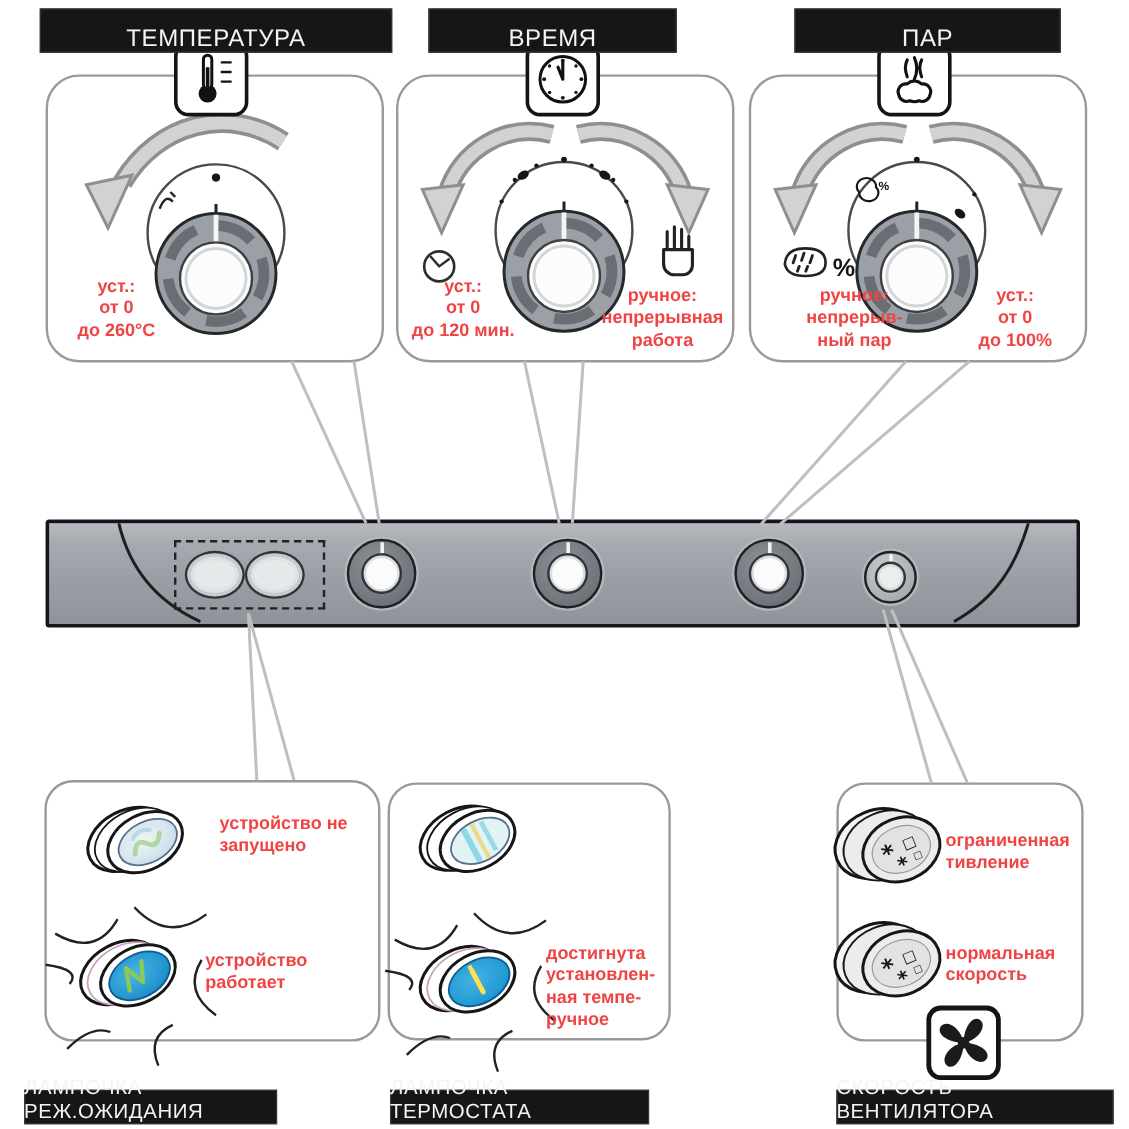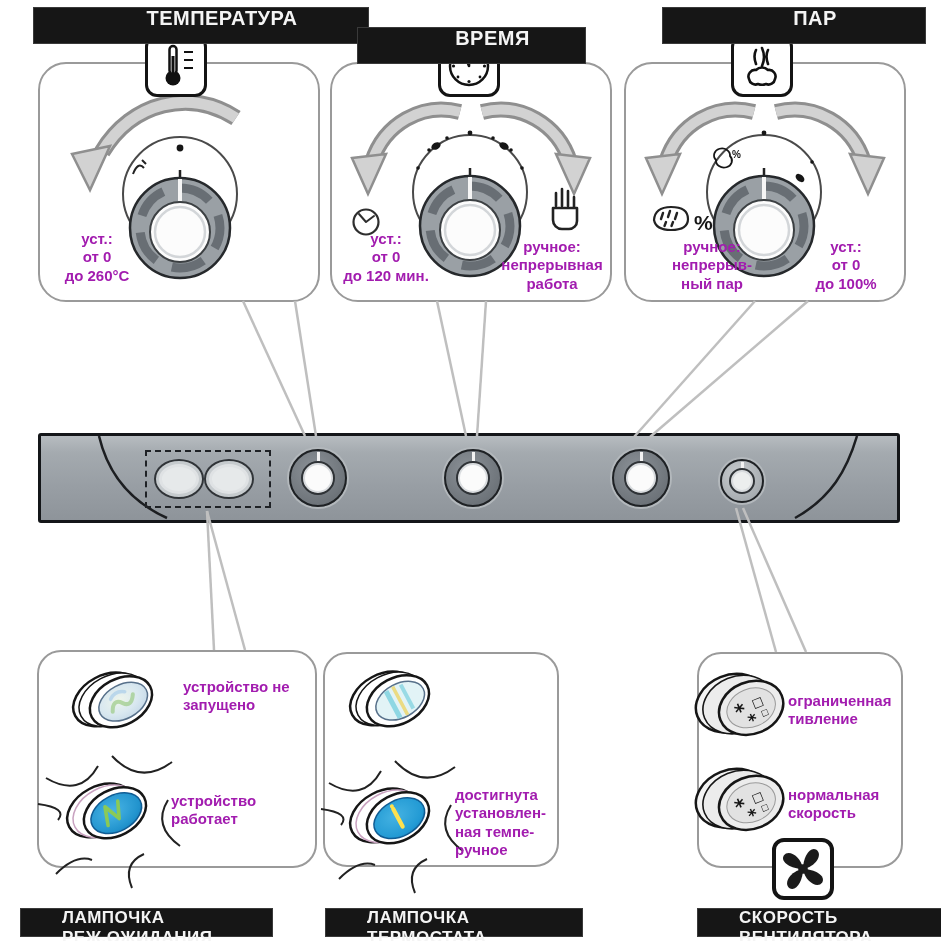--- a/index.html
+++ b/index.html
@@ -1,26 +1,26 @@
 <!DOCTYPE html>
 <html><head>
 <meta charset="utf-8">
 <style>
   html,body{margin:0;padding:0;background:#fff;}
   #canvas{position:relative;width:941px;height:941px;background:#fff;overflow:hidden;
           font-family:"Liberation Sans","DejaVu Sans",sans-serif;}
   .abs{position:absolute;}
-  .bar{background:#161616;color:#f4f4f4;display:flex;align-items:flex-start;justify-content:center;
-       font-weight:bold;letter-spacing:.5px;z-index:6;box-shadow:0 0 0 1px #3a3a3a inset;padding-left:42px;}
+  .bar{background:#161616;color:#f4f4f4;display:flex;align-items:flex-end;justify-content:center;
+       font-weight:normal;letter-spacing:.5px;z-index:6;box-shadow:0 0 0 1px #3a3a3a inset;}
   .hbar{font-size:20px;height:37px;}
   .fbar{font-size:17px;height:29px;}
   .cbox{border:2px solid #9a9a9a;border-radius:28px;background:#fff;z-index:1;}
   .tile{width:56px;height:56px;background:#fff;border:3px solid #141414;border-radius:12px;
         z-index:4;display:flex;align-items:center;justify-content:center;}
-  .lbl{white-space:pre-line;font-weight:bold;color:#a21caf;font-size:15px;line-height:1.22;z-index:6;}
+  .lbl{white-space:pre-line;font-weight:bold;color:#ef4444;font-size:15px;line-height:1.22;z-index:6;}
   .ctr{text-align:center;}
   .strip{background:linear-gradient(180deg,#b7bcc0 0%,#a4aaaf 20%,#989ea4 60%,#8e949a 100%);
          border:3px solid #141619;border-radius:3px;z-index:2;}
   .dashed{border:2.5px dashed #1f2226;z-index:3;}
   .mlight{width:46px;height:36px;border-radius:50%;background:#e6e9ea;border:2px solid #303438;
           box-shadow:inset 0 0 0 3px #c6cbce, inset 0 0 0 6px #dfe2e4;z-index:3;}
   .knob{width:54px;height:54px;border-radius:50%;z-index:3;
         background:radial-gradient(circle at 40% 35%, #8b9197, #62686e);
         border:2px solid #1e2124;box-shadow:0 0 0 2px #b3b8bc;}
   .knob::before{content:"";position:absolute;left:50%;top:1px;width:3px;height:9px;margin-left:-1.5px;background:#f2f2f2;}
@@ -32,21 +32,21 @@
   .z3{z-index:3;} .z5{z-index:5;pointer-events:none;}
 </style>
 </head>
 <body>
 
 <div id="canvas">
 
   <div class="abs bar hbar" style="left:33px;top:7px;width:294px;">
       <span>ТЕМПЕРАТУРА</span>
     </div>
-  <div class="abs bar hbar" style="left:357px;top:7px;width:187px;margin-top:20px;">
+  <div class="abs bar hbar" style="left:357px;top:7px;width:207px;">
       <span>ВРЕМЯ</span>
     </div>
   <div class="abs bar hbar" style="left:662px;top:7px;width:222px;">
       <span>ПАР</span>
     </div>
 
   <div class="abs cbox" style="left:38px;top:62px;width:278px;height:236px;"></div>
   <div class="abs cbox" style="left:330px;top:62px;width:278px;height:236px;"></div>
   <div class="abs cbox" style="left:624px;top:62px;width:278px;height:236px;"></div>
 

